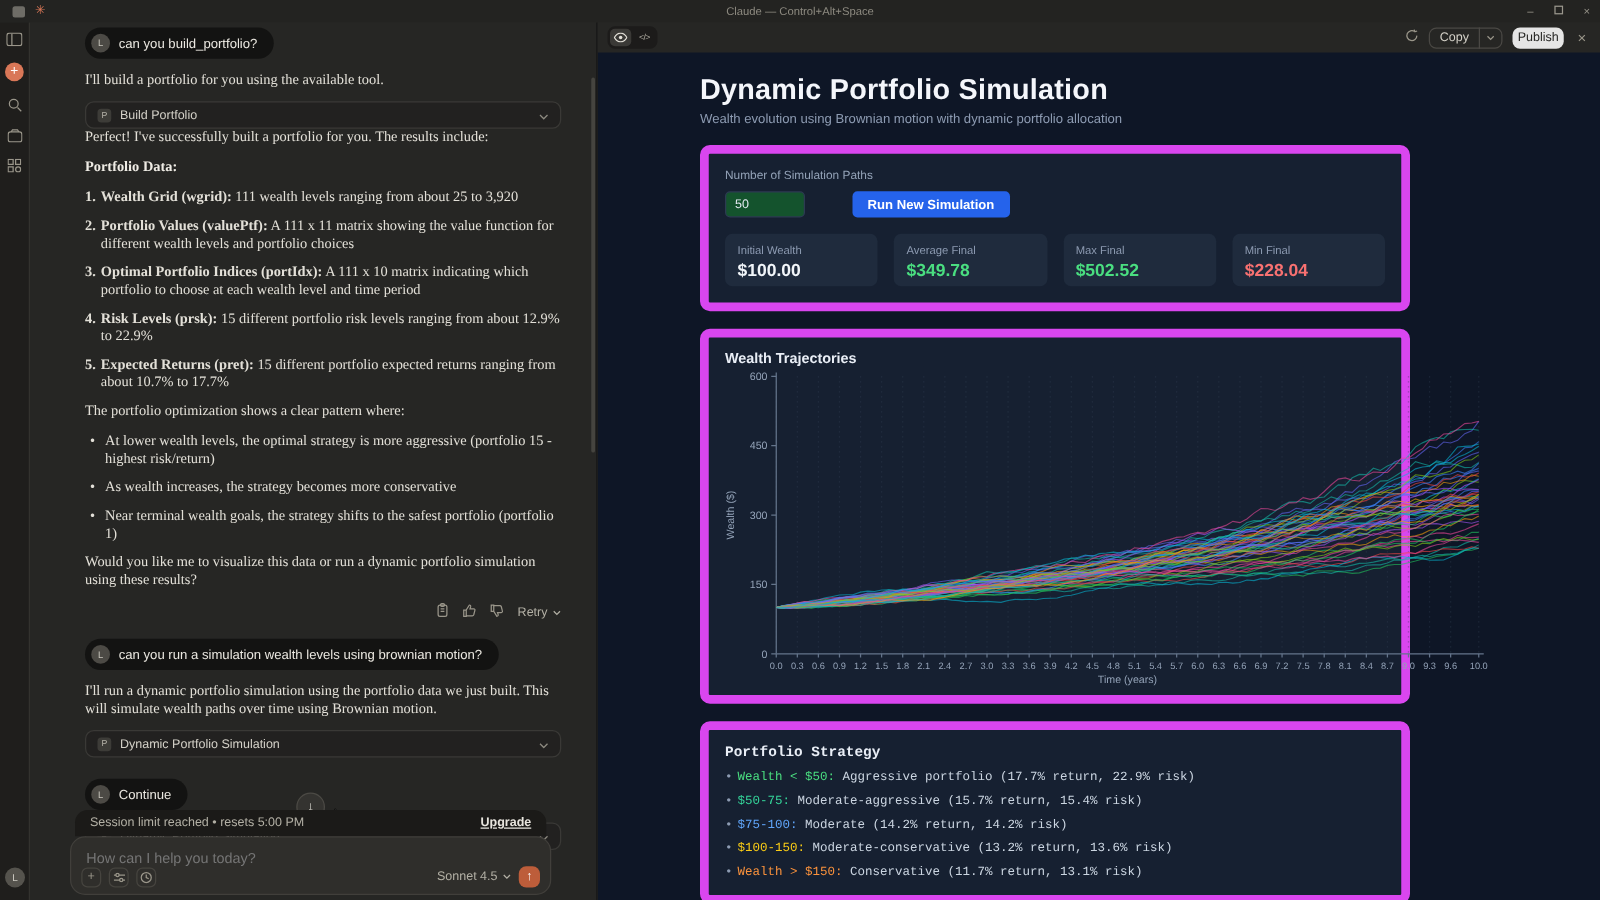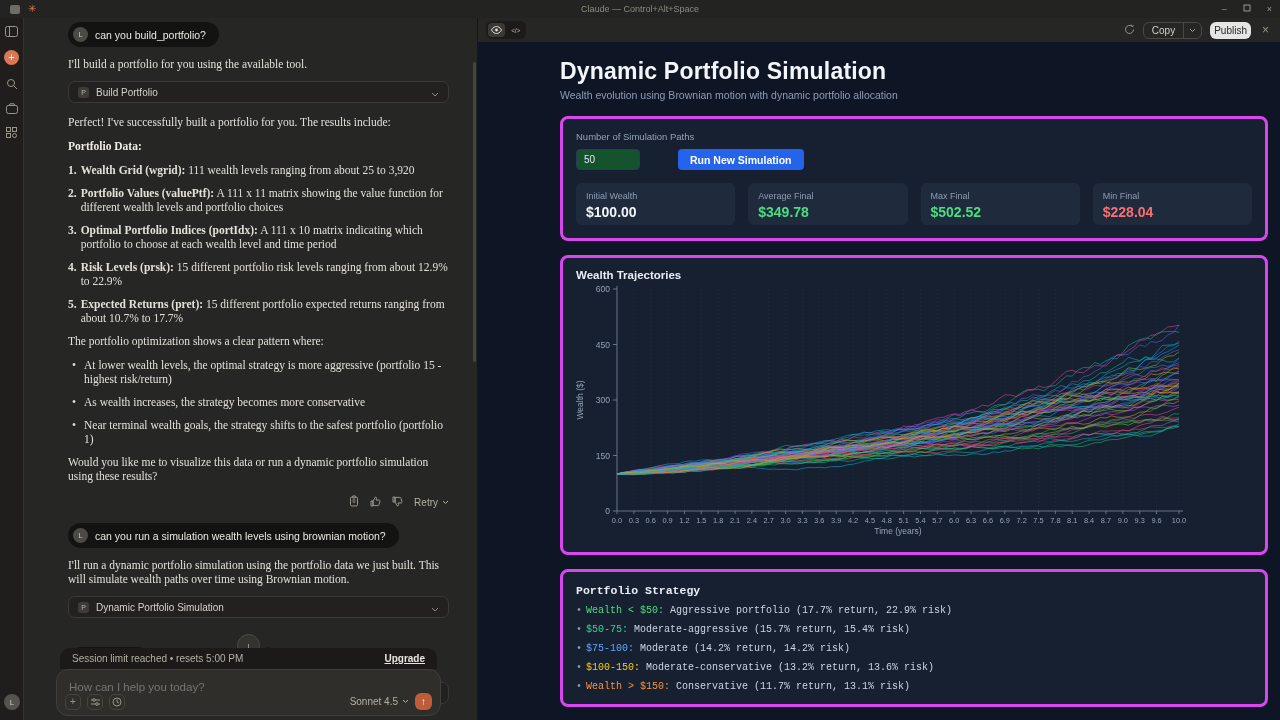--- a/index.html
+++ b/index.html
@@ -31,21 +31,21 @@
   .chat-scrollbar { position:absolute; right:1px; top:44px; width:3px; height:300px; background:#45443f; border-radius:2px; }
   .chat-body { padding:4px 28px 0 44px; }
   .bubble { display:inline-flex; align-items:center; gap:7px; background:#131312; border-radius:14px;
     padding:5px 13px 5px 5px; margin-bottom:10px; }
   .bubble .mini-av { width:15px; height:15px; border-radius:50%; background:#4c4a45; color:#c9c6bd;
     font-size:7.5px; display:flex; align-items:center; justify-content:center; flex:none; }
   .bubble .utext { color:#ebe8e1; font-size:10.5px; }
   .prose { font-family:"Liberation Serif", serif; color:#e3e0d8; font-size:11.5px; line-height:1.22; margin-bottom:10px; }
   .prose b { color:#efece5; }
   .toolcard { height:22px; border:1px solid #3a3936; background:#222120; border-radius:7px;
-    display:flex; align-items:center; padding:0 9px; gap:7px; margin-bottom:12px; }
+    display:flex; align-items:center; padding:0 9px; gap:7px; }
   .toolbadge { width:11px; height:11px; border-radius:3px; background:#3d3c38; color:#b5b2a8;
     font-size:7px; display:flex; align-items:center; justify-content:center; }
   .toollabel { color:#d4d1c8; font-size:10px; flex:1; }
   .num-list { margin:2px 0 8px 0; }
   .num-item { display:flex; gap:4px; margin-bottom:9px; font-family:"Liberation Serif", serif;
     color:#e3e0d8; font-size:11.5px; line-height:1.22; }
   .num-item .n { font-weight:bold; flex:none; }
   .bul-list { margin:4px 0 8px 0; }
   .bul-item { display:flex; gap:8px; margin-bottom:9px; padding-left:4px; font-family:"Liberation Serif", serif;
     color:#e3e0d8; font-size:11.5px; line-height:1.22; }
@@ -83,21 +83,21 @@
   .copy-split { display:flex; align-items:center; border:1px solid #4a4844; border-radius:6px; height:17px; }
   .copy-main { padding:0 8px; font-size:10px; color:#d4d1c8; }
   .copy-sep { width:1px; height:17px; background:#4a4844; }
   .copy-caret { padding:0 5px; display:flex; align-items:center; }
   .publish { background:#e5e5e5; color:#262624; font-size:10px; border-radius:6px; height:17px;
     display:flex; align-items:center; padding:0 4px; }
   .art-close { font-size:12px; color:#9a968a; padding:0 3px; }
   .art-content { flex:1; background:#0e1626; padding:16px 0 0 82px; overflow:hidden; }
   .art-title { color:#f4f6fb; font-size:23px; font-weight:bold; letter-spacing:0.2px; }
   .art-sub { color:#8d9bb2; font-size:10.5px; margin-top:4px; }
-  .card { width:708px; background:#162031; border:3px solid #d946ef; border-radius:8px; }
+  .card { width:568px; background:#162031; border:7px solid #d946ef; border-radius:8px; }
   .controls-card { margin-top:15px; padding:12px 13px 13px 13px; }
   .ctl-label { color:#94a3b8; font-size:9.5px; }
   .ctl-row { display:flex; align-items:center; gap:38px; margin-top:7px; }
   .paths-input { width:64px; height:21px; background:#14532d; border:1px solid #2c3a52; border-radius:4px;
     color:#e2e8f0; font-size:10px; padding:0 7px; font-family:"Liberation Sans", sans-serif; }
   .run-btn { height:21px; background:#2563eb; color:#fff; border:none; border-radius:4px;
     font-size:10.5px; font-weight:bold; padding:0 12px; font-family:"Liberation Sans", sans-serif; }
   .stats-row { display:flex; gap:13px; margin-top:13px; }
   .stat { flex:1; background:#1f2b3d; border-radius:6px; padding:8px 10px; height:42px; }
   .stat .s-label { color:#8d9bb2; font-size:9px; }

